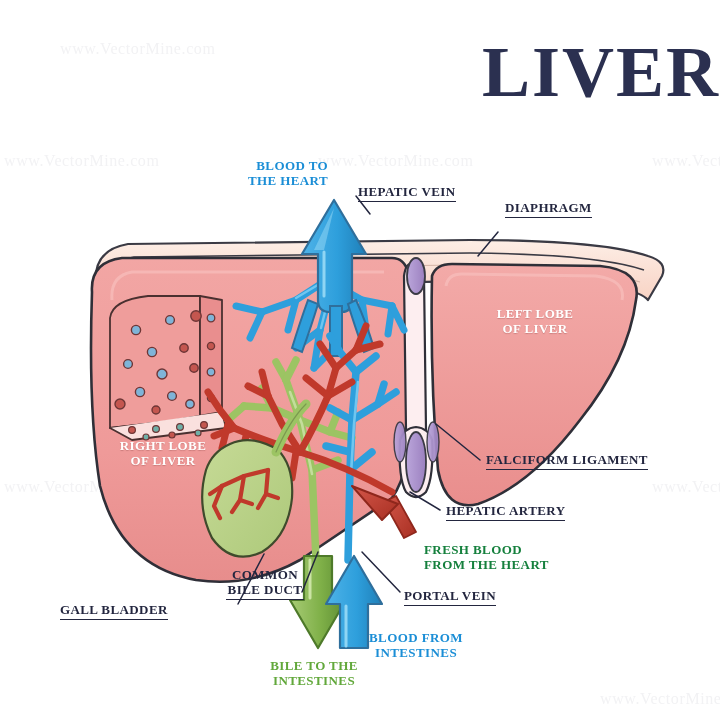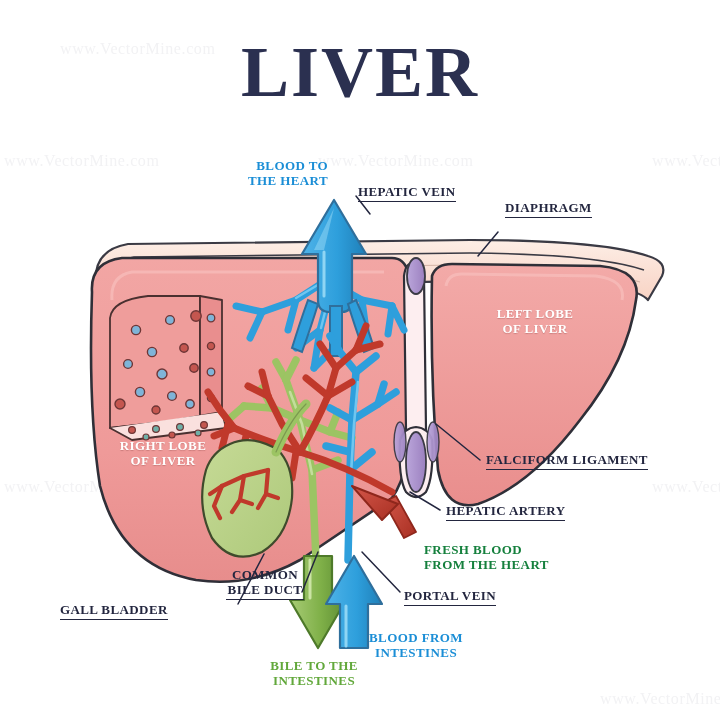--- a/index.html
+++ b/index.html
@@ -30,21 +30,21 @@
     letter-spacing: 0.6px;
     white-space: nowrap;
     user-select: none;
   }
   
   #page-title {
     position: absolute;
     left: 0;
     top: 36px;
     width: 720px;
-    text-align: center;
+    text-align: right;
     font-family: "Liberation Serif", serif;
     font-weight: bold;
     font-size: 72px;
     letter-spacing: 2px;
     color: #2b3050;
     line-height: 1;
   }
   
   .label {
     position: absolute;

